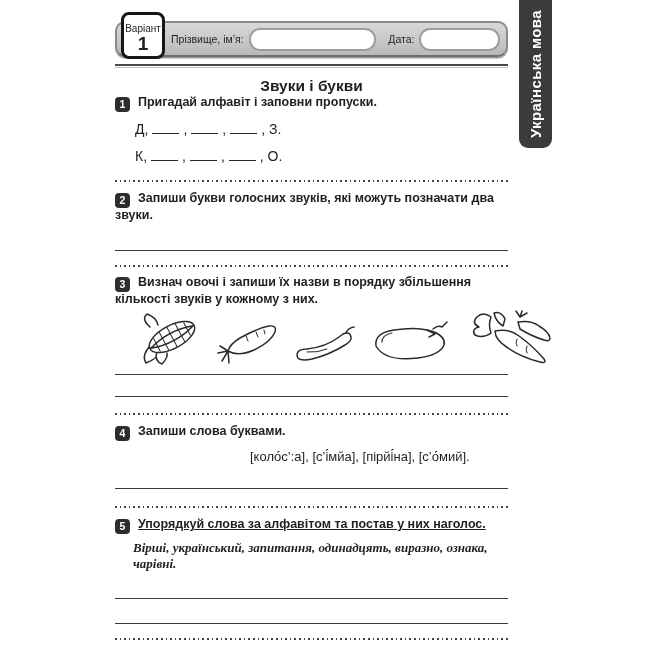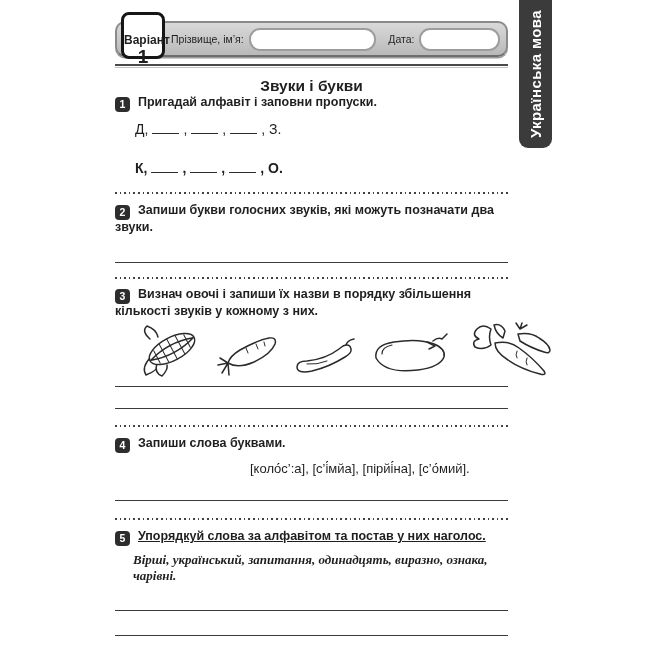--- a/index.html
+++ b/index.html
@@ -37,21 +37,21 @@
     border-radius:10px;
     box-shadow:0 1.5px 0 #9a9a9a;
     display:flex;align-items:center;
   }
   .variant-box{
     position:absolute;left:4px;top:-11px;
     width:38px;height:41px;
     background:#ffffff;border:3px solid #161616;border-radius:8px;
     text-align:center;z-index:2;
   }
-  .variant-box .vlabel{display:block;font-size:12px;font-weight:bold;margin-top:18px;}
+  .variant-box .vlabel{display:block;font-size:10px;font-weight:normal;margin-top:8px;}
   .variant-box .vnum{display:block;font-size:19px;font-weight:bold;line-height:20px;}
   .hdr-label{font-size:10.5px;font-weight:normal;white-space:nowrap;}
   .name-label{margin-left:54px;}
   .hdr-input{
     height:19px;background:#ffffff;
     border:2px solid #9d9d9d;border-radius:11px;
     font-size:11px;padding:0 6px;
   }
   .name-input{width:128px;margin-left:5px;}
   .date-label{margin-left:12px;}
@@ -111,21 +111,21 @@
     <div class="groove"></div>
 
     <div class="sheet-title" style="margin-top:9px;">Звуки і букви</div>
 
     <div class="task-head" style="">
       <span class="badge">1</span><span>Пригадай алфавіт і заповни пропуски.</span>
     </div>
     <div class="alpha-row">
       <span>Д,</span><span class="blank"></span><span>,</span><span class="blank"></span><span>,</span><span class="blank"></span><span>,</span> <span>З.</span>
     </div>
-    <div class="alpha-row" style="margin-top:22px;font-weight:bold;">
+    <div class="alpha-row" style="margin-top:10px;">
       <span>К,</span><span class="blank"></span><span>,</span><span class="blank"></span><span>,</span><span class="blank"></span><span>,</span> <span>О.</span>
     </div>
 
     <div class="dots" style="margin-top:16px;"></div>
 
     <div class="task-head" style="margin-top:9px;">
       <span class="badge">2</span><span>Запиши букви голосних звуків, які можуть позначати два звуки.</span>
     </div>
     <div class="wline" style="margin-top:27px;"></div>
 

